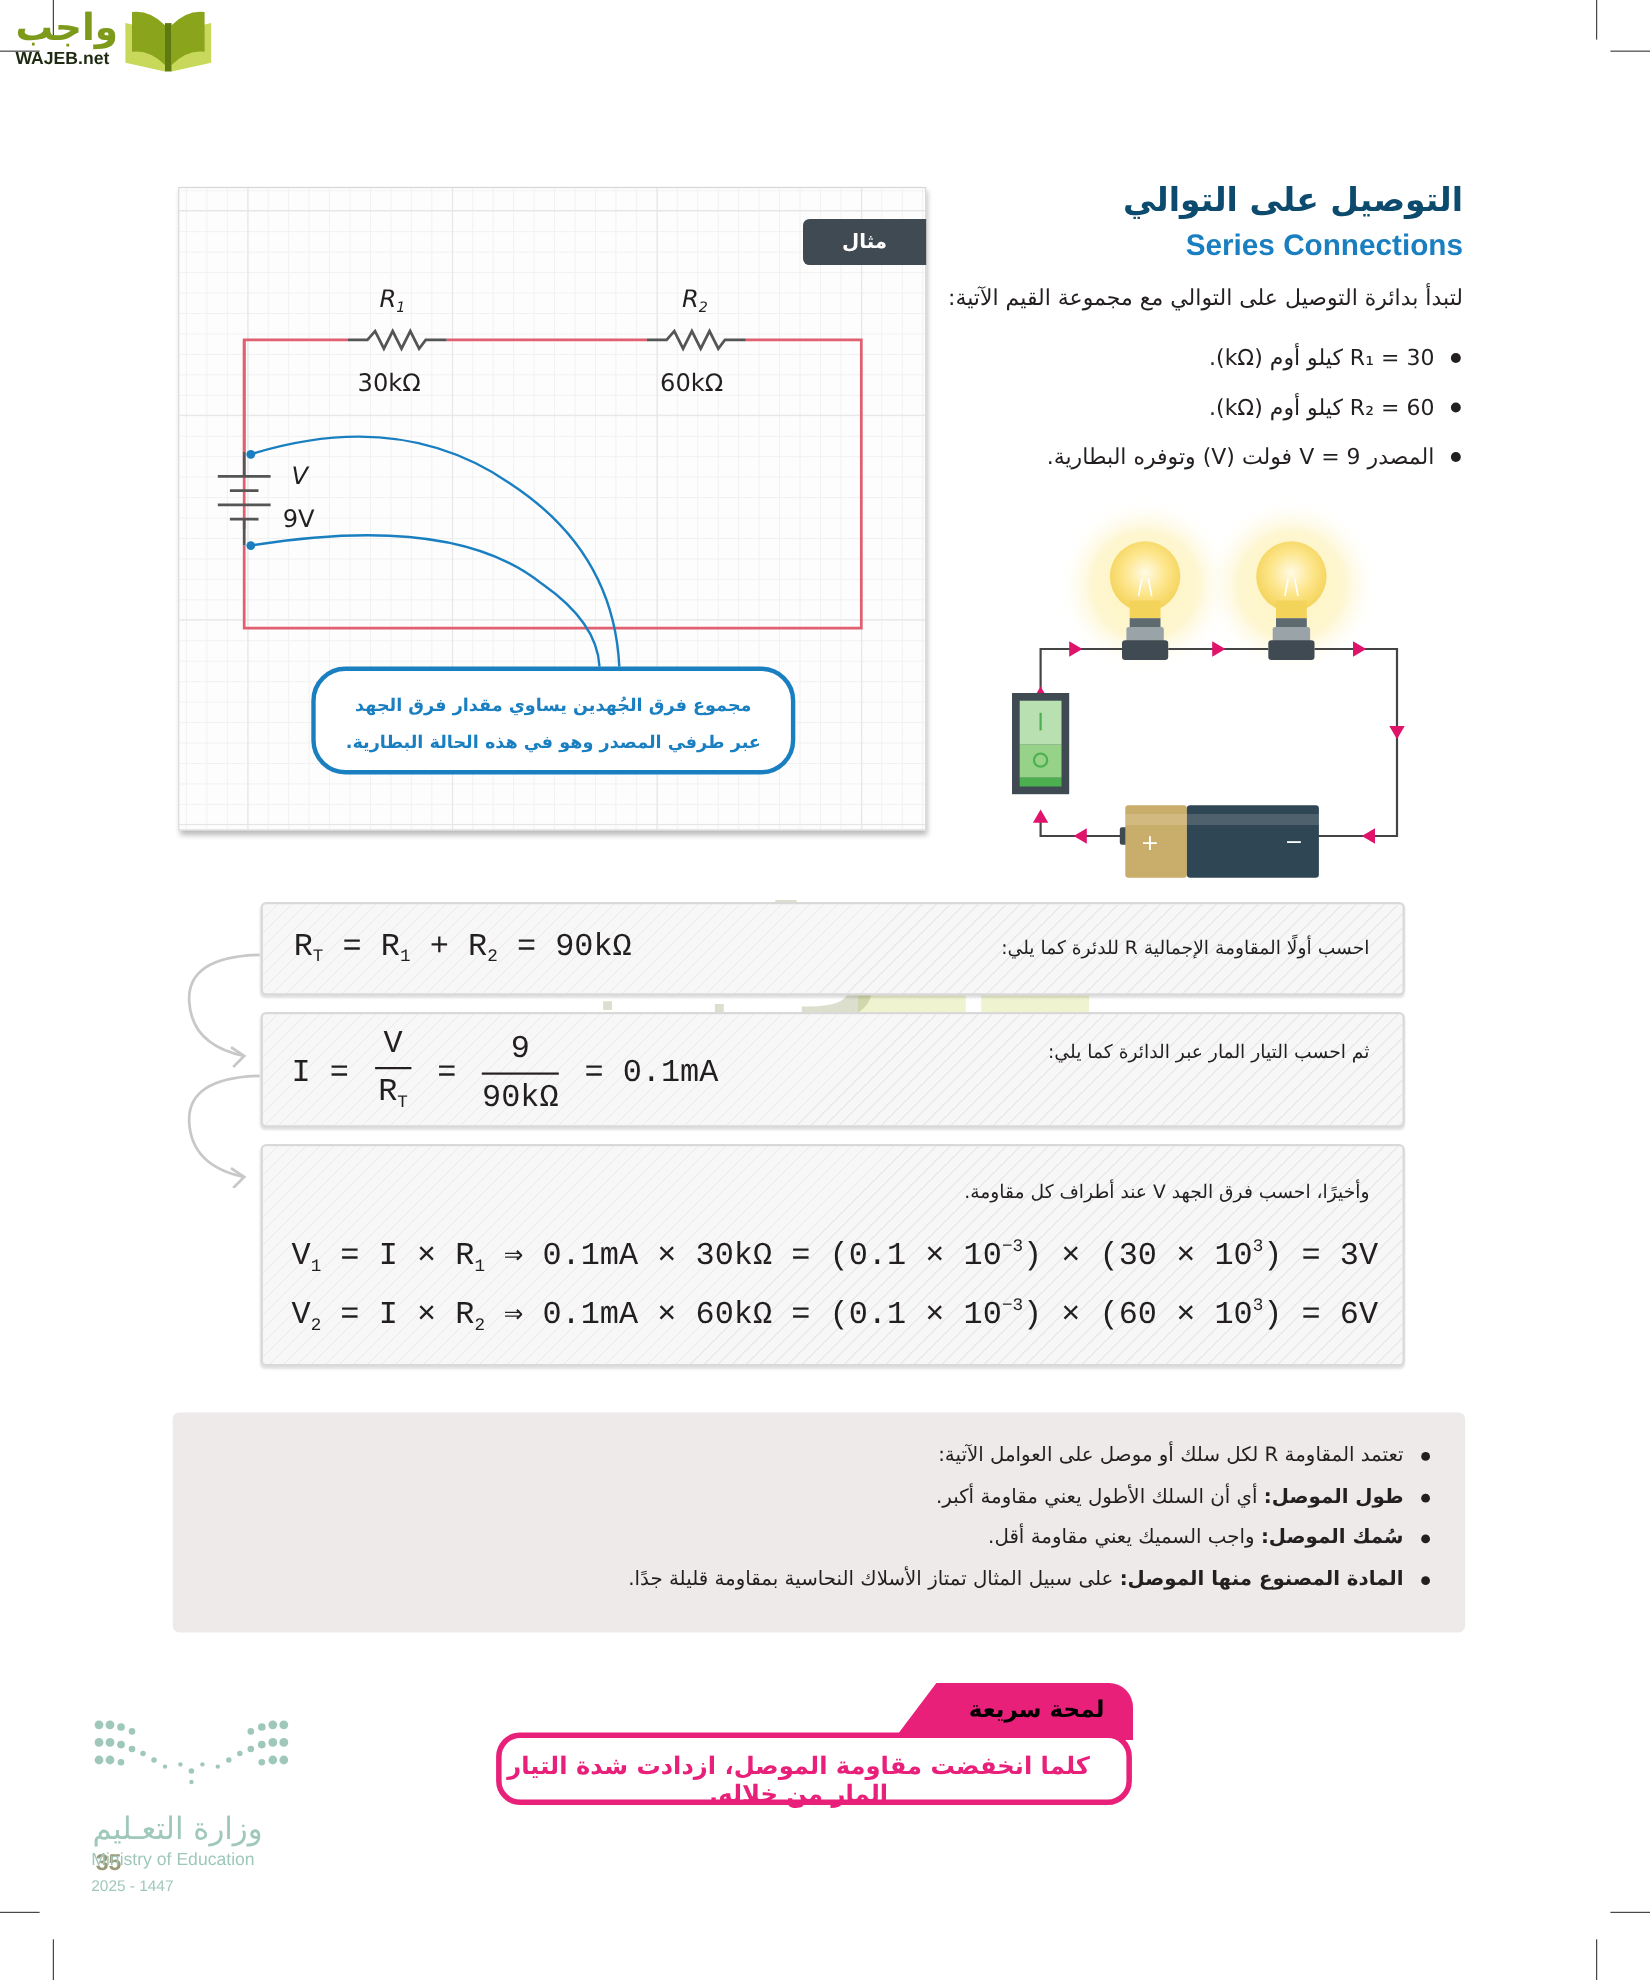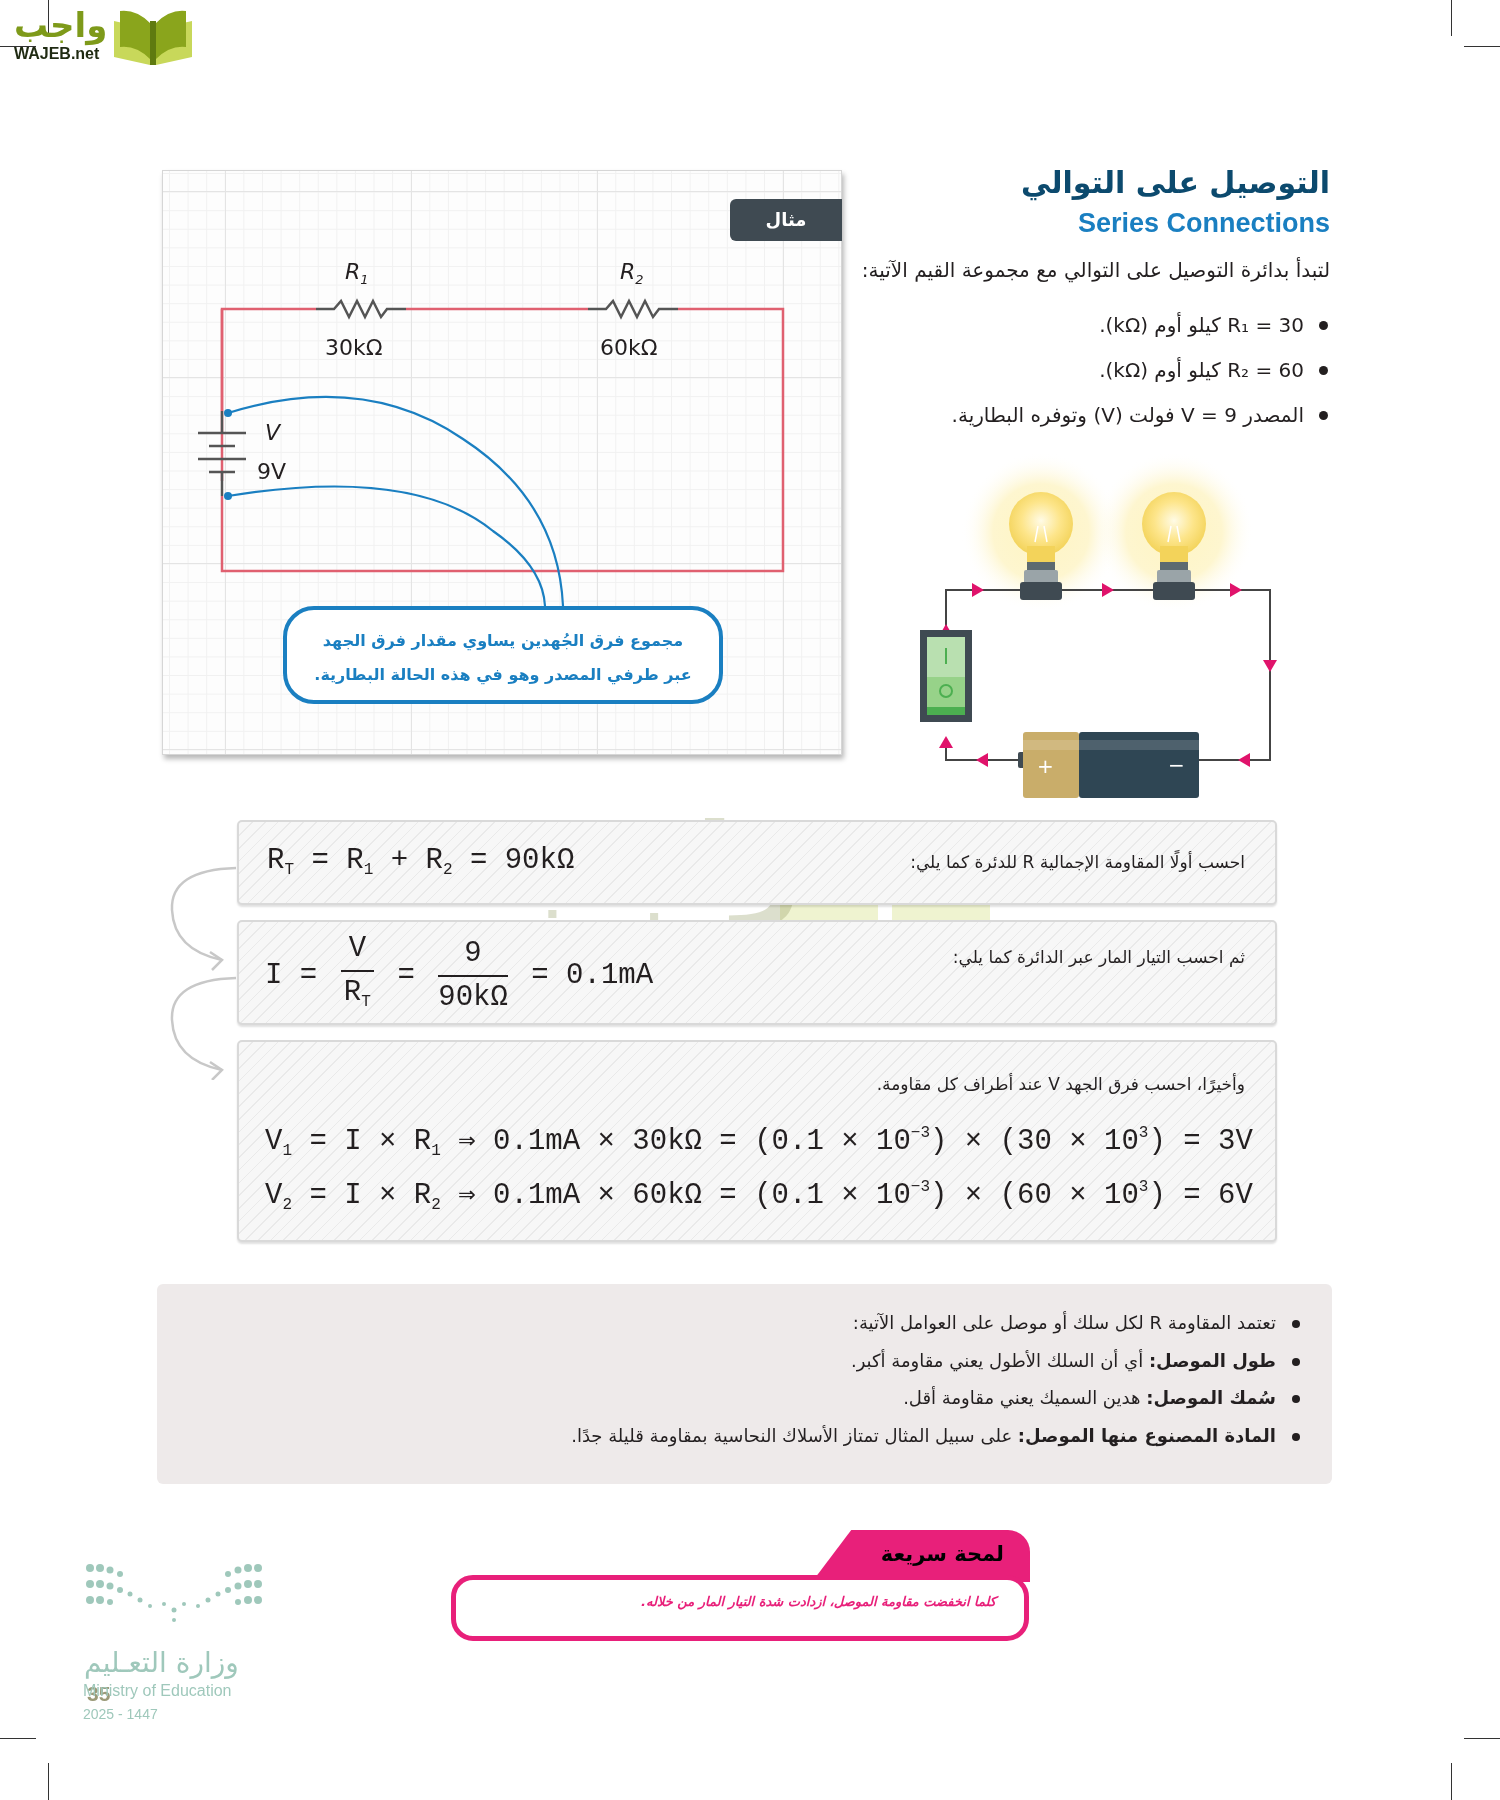--- a/index.html
+++ b/index.html
@@ -88,23 +88,22 @@
 
   
   .quick-tab {
     position: absolute; left: 812px; top: 1530px; width: 218px; height: 52px;
     background: #e8207a; border-radius: 22px 22px 0 0; clip-path: polygon(18% 0, 100% 0, 100% 100%, 0 100%);
     color: #000000; font-weight: bold; font-size: 21px; direction: rtl; text-align: right; padding: 12px 26px 0 0;
   }
   .quick-box {
     position: absolute; left: 451px; top: 1575px; width: 578px; height: 66px;
     border: 5px solid #e8207a; border-radius: 22px; background: #fff;
-    color: #e8207a; font-weight: bold; font-size: 13px; direction: rtl; text-align: right;
+    color: #e8207a; font-weight: bold; font-size: 22px; direction: rtl; text-align: center;
     padding: 14px 28px 0 0;
-    font-style: italic;
   }
 
   
   .ministry { position: absolute; left: 80px; top: 1560px; width: 200px; height: 160px; }
   .ministry-ar { position: absolute; left: 4px; top: 86px; font-size: 28px; color: #9fc8bb; direction: rtl; }
   .ministry-en { position: absolute; left: 3px; top: 122px; font-size: 16px; color: #9fc8bb; font-family: "Liberation Sans", sans-serif; }
   .page-number { position: absolute; left: 7px; top: 122px; font-size: 21px; font-weight: bold; color: #9b9a78; font-family: "Liberation Sans", sans-serif; }
   .year { position: absolute; left: 3px; top: 146px; font-size: 14px; color: #9fc8bb; font-family: "Liberation Sans", sans-serif; }
 </style>
 </head>
@@ -289,21 +288,21 @@
   </div>
   <div class="math" style="left:26px;top:134px;">
     <span>V</span><sub>2</sub><span> = I × R</span><sub>2</sub><span> ⇒ 0.1mA × 60kΩ = (0.1 × 10</span><sup>−3</sup><span>) × (60 × 10</span><sup>3</sup><span>) = 6V</span>
   </div>
 </div>
 
 <div class="info-panel">
   <ul class="info-list">
     <li><b></b><span>تعتمد المقاومة R لكل سلك أو موصل على العوامل الآتية:</span></li>
     <li><b>طول الموصل:</b><span> أي أن السلك الأطول يعني مقاومة أكبر.</span></li>
-    <li><b>سُمك الموصل:</b><span> هدين السميك يعني مقاومة أقل.</span></li>
+    <li><b>سُمك الموصل:</b><span> واجب السميك يعني مقاومة أقل.</span></li>
     <li><b>المادة المصنوع منها الموصل:</b><span> على سبيل المثال تمتاز الأسلاك النحاسية بمقاومة قليلة جدًا.</span></li>
   </ul>
 </div>
 
 <div class="quick-tab">لمحة سريعة</div>
 <div class="quick-box">كلما انخفضت مقاومة الموصل، ازدادت شدة التيار المار من خلاله.</div>
 
 <div class="ministry">
   <svg width="180" height="64" viewBox="0 0 180 64" style="position:absolute;left:4px;top:0;">
     <g fill="#9fc8bb">

